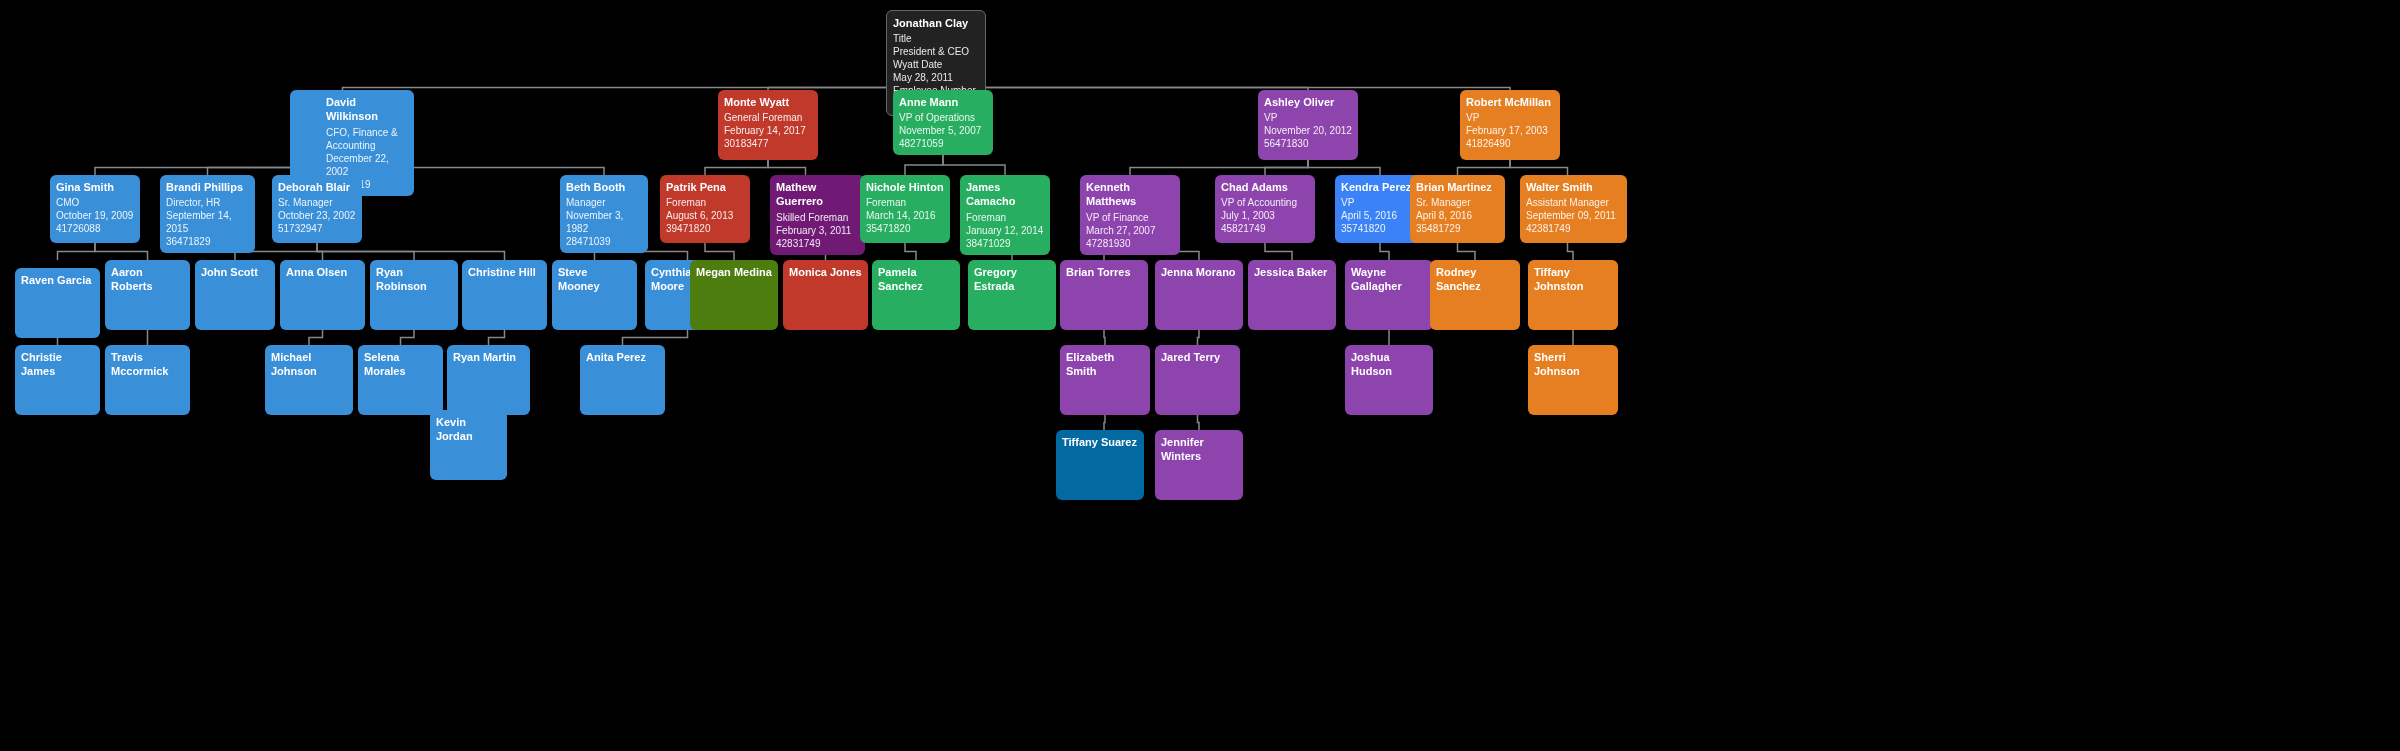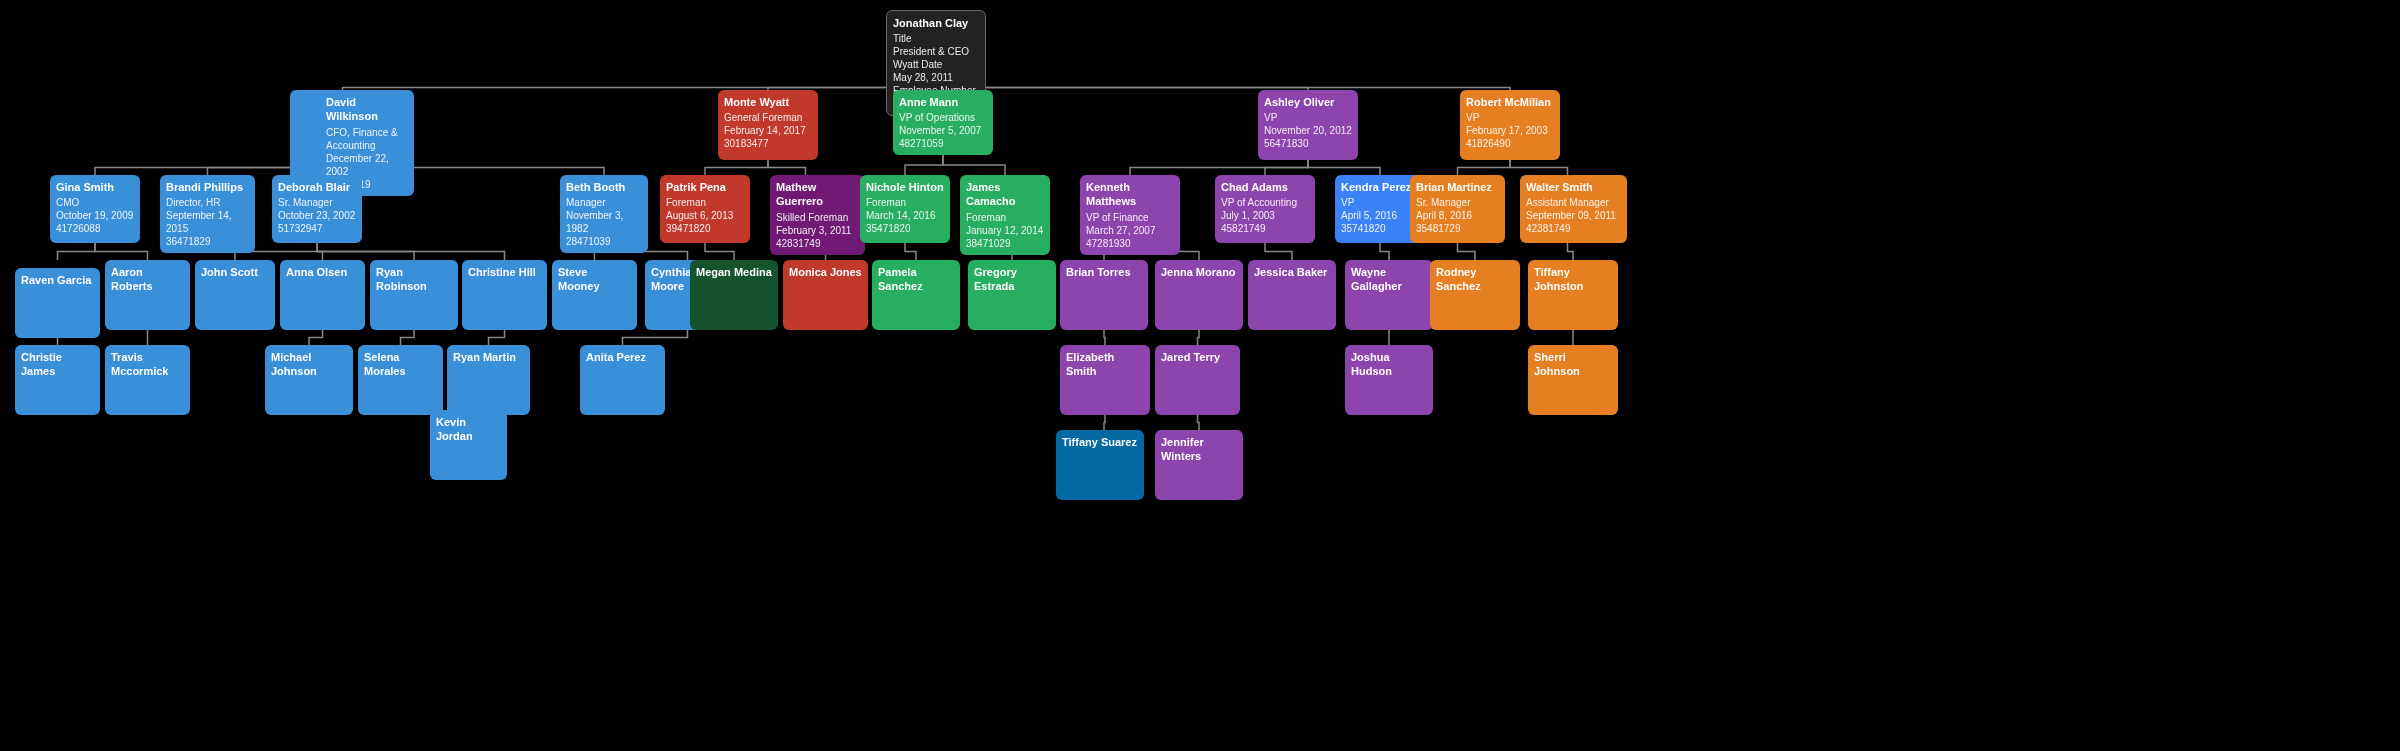--- a/index.html
+++ b/index.html
@@ -232,21 +232,21 @@
       </div>
       <div class="node" style="left: 462px; top: 260px; width: 85px; min-height: 70px; background: rgb(58, 143, 217);">
         <div class="node-name">Christine Hill</div>
       </div>
       <div class="node" style="left: 552px; top: 260px; width: 85px; min-height: 70px; background: rgb(58, 143, 217);">
         <div class="node-name">Steve Mooney</div>
       </div>
       <div class="node" style="left: 645px; top: 260px; width: 85px; min-height: 70px; background: rgb(58, 143, 217);">
         <div class="node-name">Cynthia Moore</div>
       </div>
-      <div class="node" style="left: 690px; top: 260px; width: 88px; min-height: 70px; background: #14532d;">
+      <div class="node" style="left: 690px; top: 260px; width: 88px; min-height: 70px; background: #4d7c0f;">
         <div class="node-name">Megan Medina</div>
       </div>
       <div class="node" style="left: 783px; top: 260px; width: 85px; min-height: 70px; background: rgb(192, 57, 43);">
         <div class="node-name">Monica Jones</div>
       </div>
       <div class="node" style="left: 872px; top: 260px; width: 88px; min-height: 70px; background: rgb(39, 174, 96);">
         <div class="node-name">Pamela Sanchez</div>
       </div>
       <div class="node" style="left: 968px; top: 260px; width: 88px; min-height: 70px; background: rgb(39, 174, 96);">
         <div class="node-name">Gregory Estrada</div>

